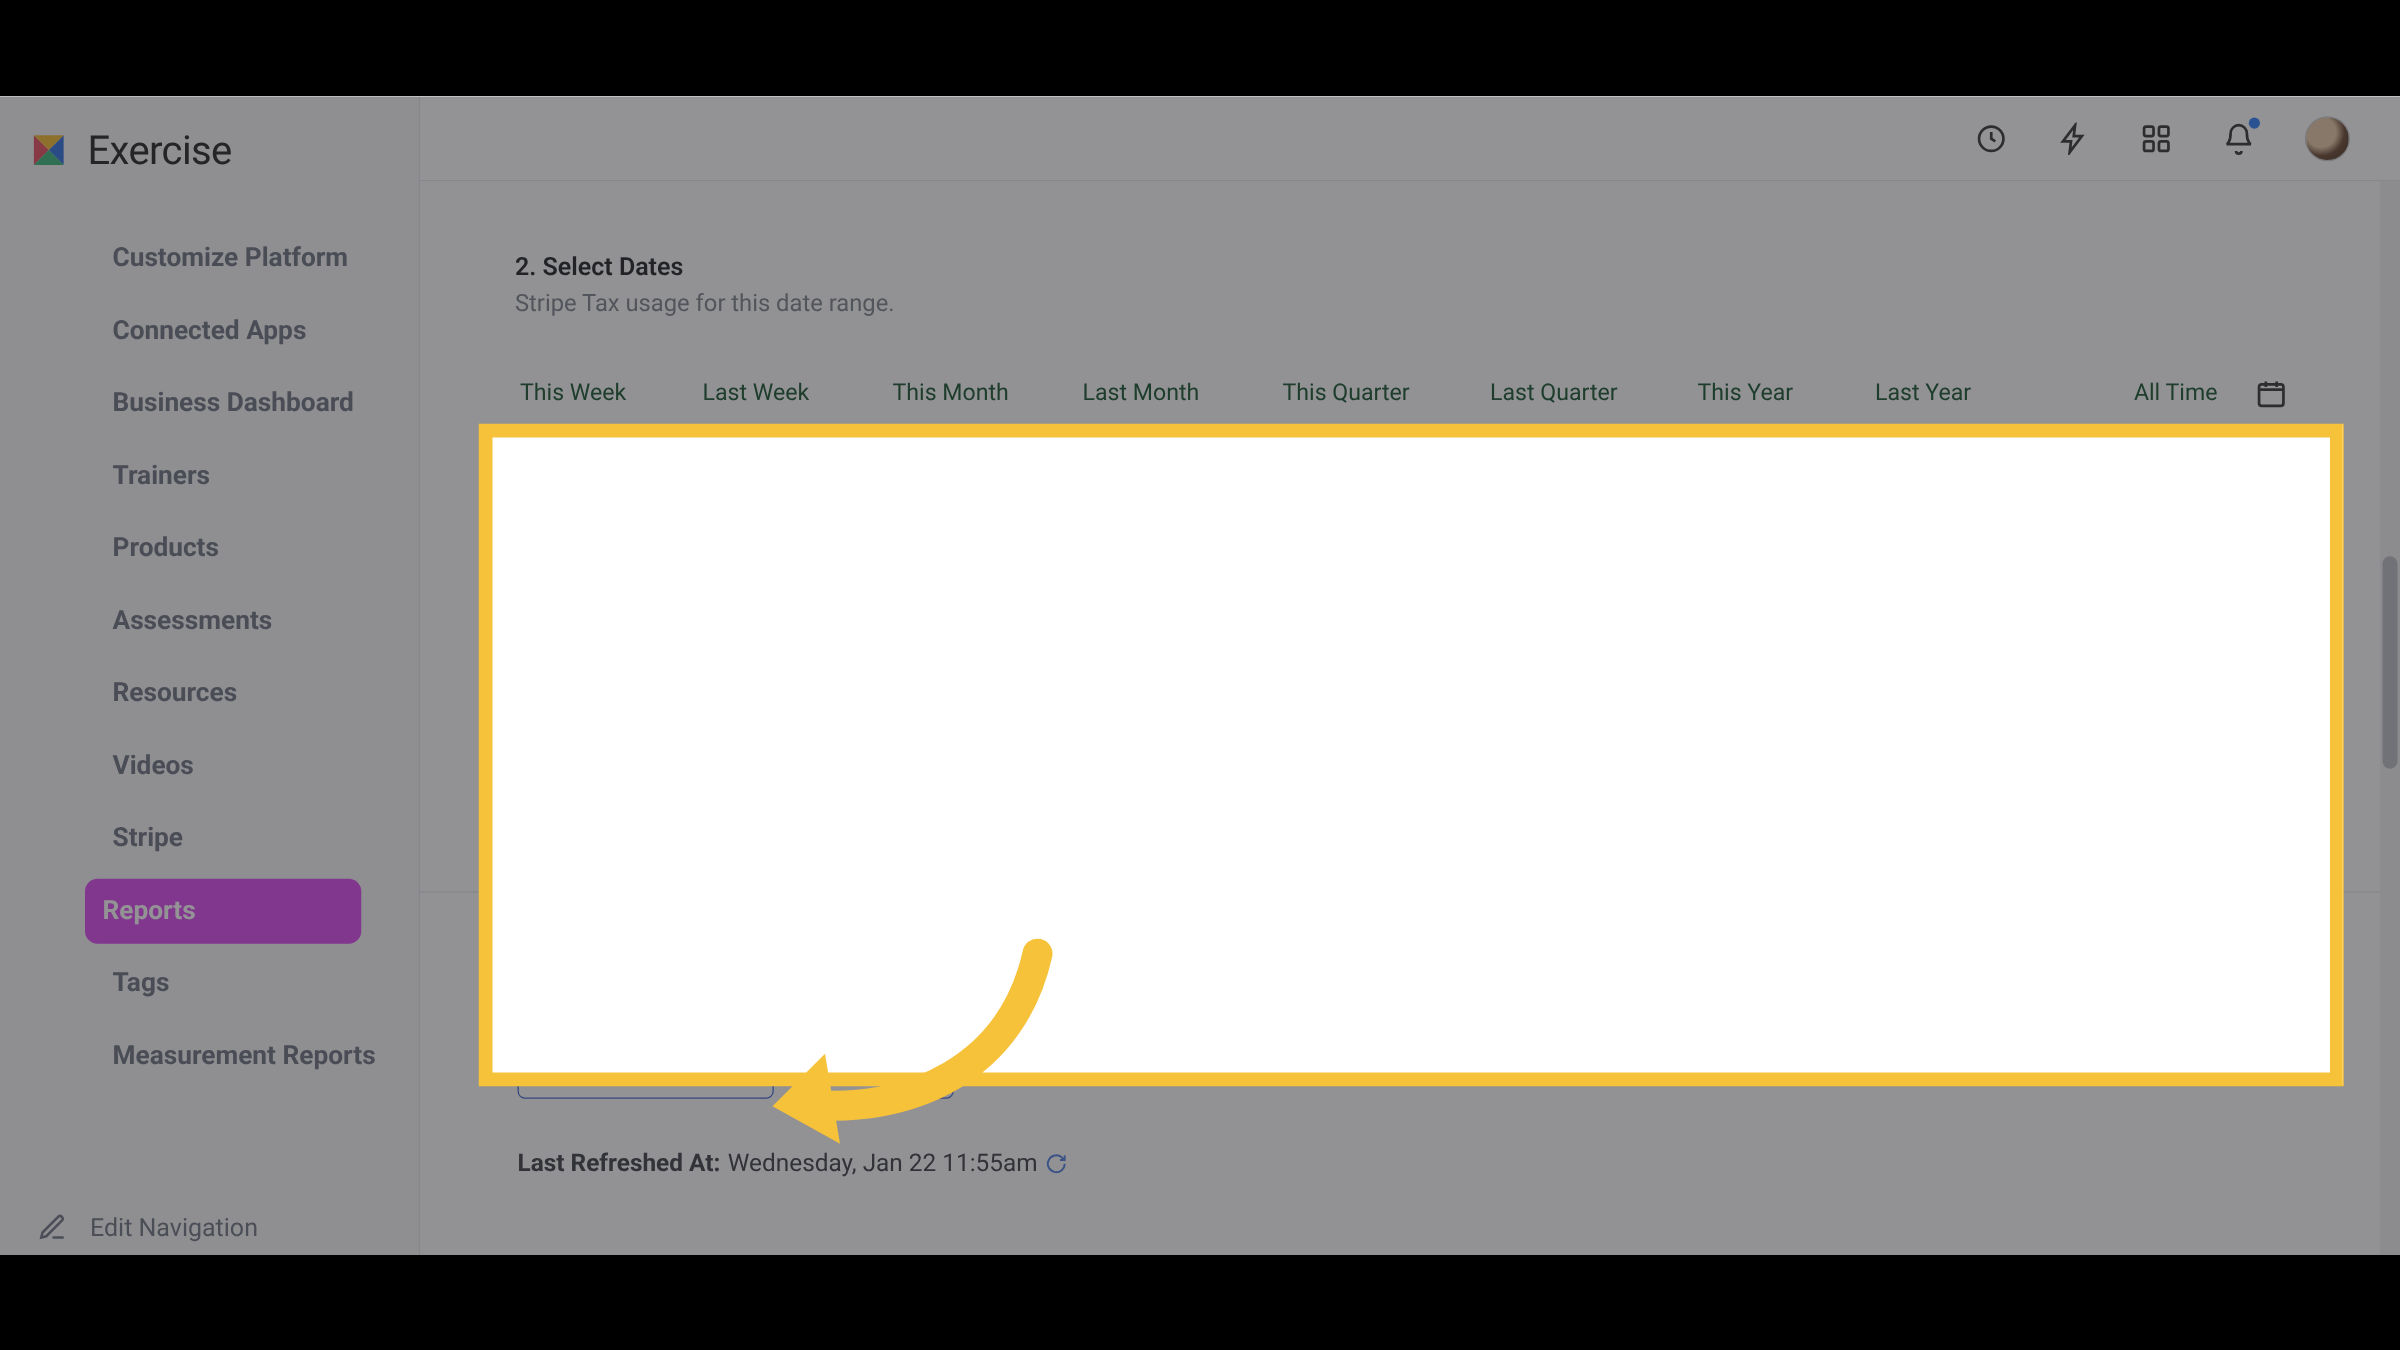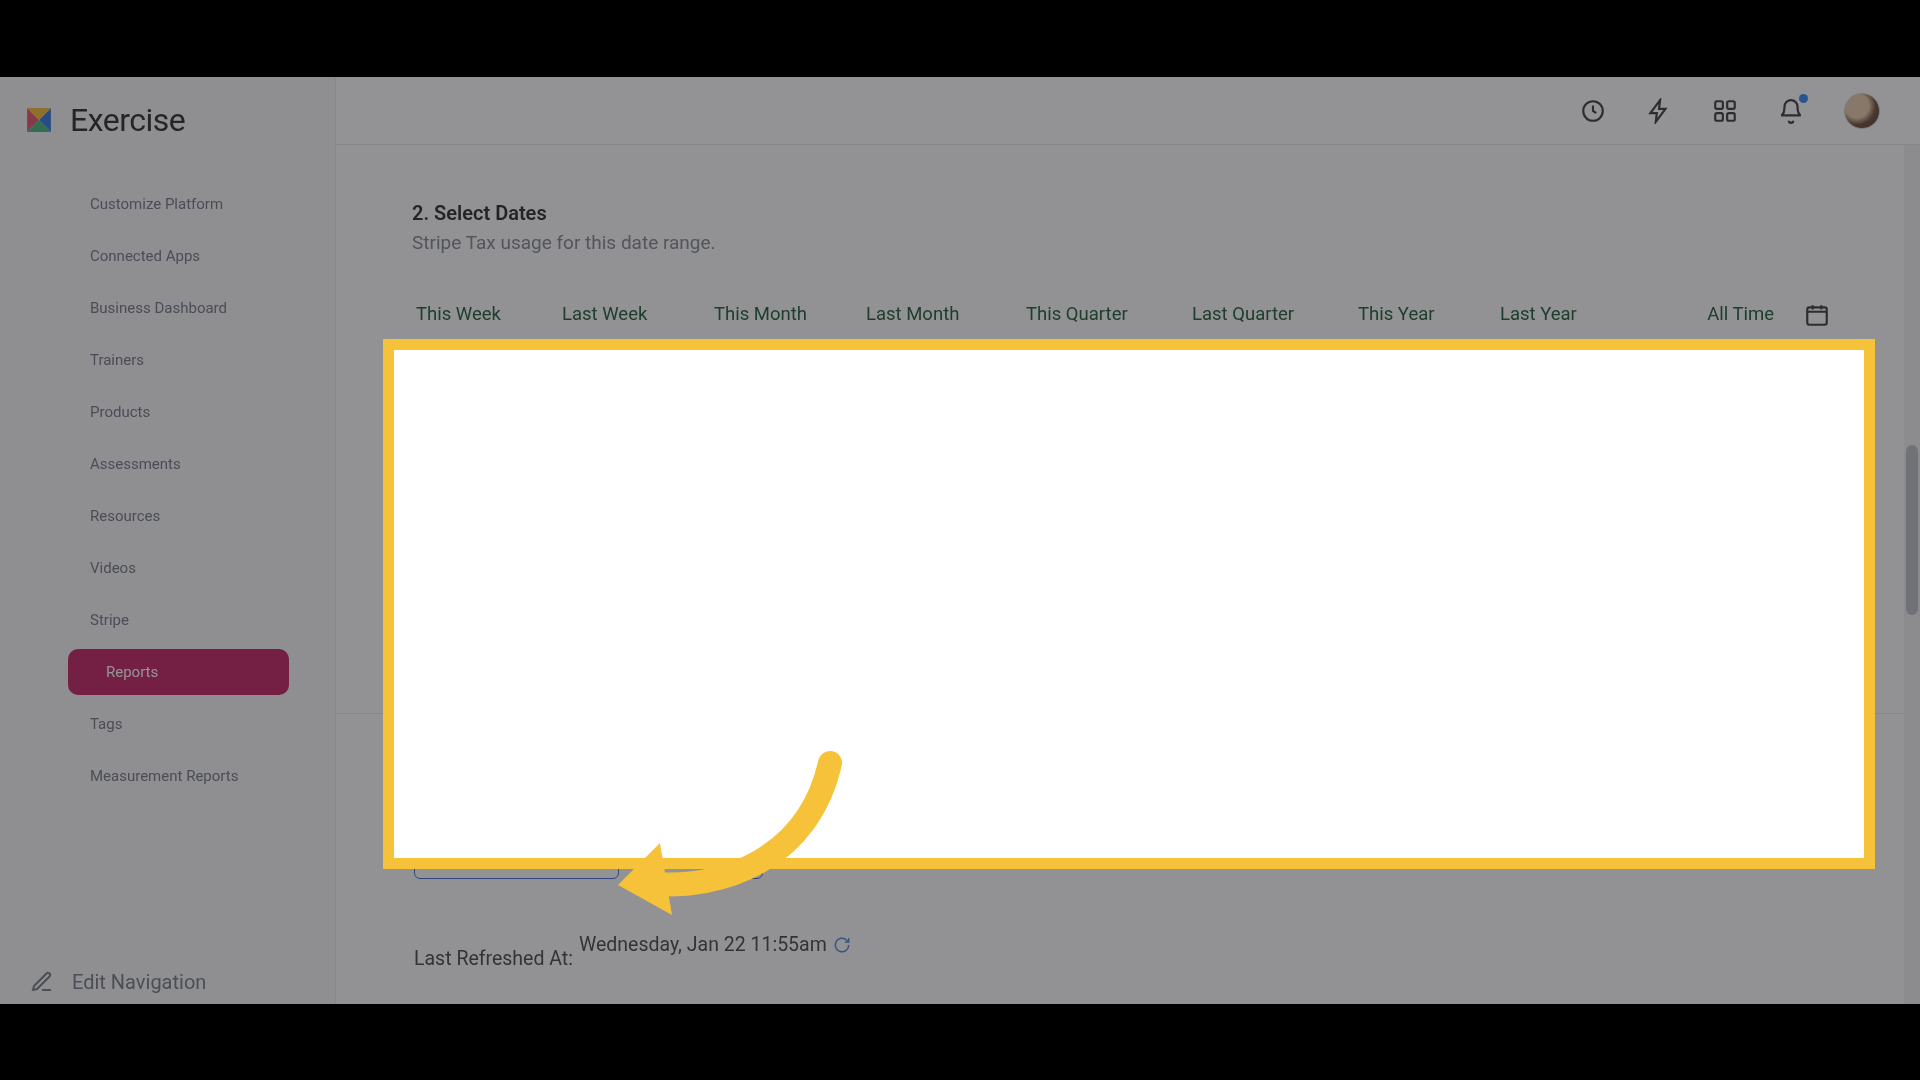--- a/index.html
+++ b/index.html
@@ -9,22 +9,22 @@
   .letterbox.bottom { top:1004px; height:76px; }
   .viewport { position:absolute; left:0; top:77px; width:1920px; height:927px; background:#f6f7f9; }
 
   
   .sidebar { position:absolute; left:0; top:0; width:336px; height:100%; background:#f6f7f9; border-right:1px solid #e4e6ea; }
   .brand { display:flex; align-items:center; gap:14px; padding:24px 22px 8px 22px; }
   .brand-logo { width:34px; height:34px; display:flex; align-items:center; justify-content:center; }
   .brand-logo svg { width:34px; height:34px; }
   .brand-name { font-size:32px; font-weight:400; color:#222; letter-spacing:-0.5px; }
   .nav { padding:28px 0 0 0; }
-  .nav-item { display:block; padding:14px 20px 14px 90px; margin:6px 0 6px 0; font-size:15px; color:#6e7280; cursor:pointer; border-radius:10px; }
-  .nav-item.active { background:#be185d; color:#fff; margin-left:68px; margin-right:46px; padding-left:38px; }
+  .nav-item { display:block; padding:14px 20px 14px 90px; margin:6px 0 6px 0; font-size:21px; color:#6e7280; cursor:pointer; border-radius:10px;font-weight:bold; }
+  .nav-item.active { background:#d946ef; color:#fff; margin-left:68px; margin-right:46px; padding-left:14px; }
   .edit-nav { position:absolute; bottom:10px; left:30px; display:flex; align-items:center; gap:18px; color:#6f7480; font-size:20px; cursor:pointer; }
   .edit-nav svg { width:24px; height:24px; stroke:#6f7480; }
 
   
   .topbar { position:absolute; left:336px; top:0; right:0; height:68px; border-bottom:1px solid #e4e6ea; background:#fff; display:flex; align-items:center; justify-content:flex-end; gap:40px; padding-right:40px; }
   .topbar .ticon { width:26px; height:26px; display:flex; align-items:center; justify-content:center; color:#333; position:relative; cursor:pointer; }
   .topbar .ticon svg { width:26px; height:26px; }
   .topbar .bell-dot { position:absolute; top:-4px; right:-4px; width:9px; height:9px; background:#2d7ef7; border-radius:50%; }
   .avatar { width:36px; height:36px; border-radius:50%; background: radial-gradient(circle at 35% 35%, #e7c9a8 0 38%, #6a4730 60%, #3f2c1f 100%); border:1px solid #ccc; cursor:pointer; }
 
@@ -67,21 +67,21 @@
   .import-link svg { width:18px; height:18px; }
 
   .report-desc { padding:24px 76px 0 78px; font-size:19px; color:#7e828c; line-height:1.5; }
 
   .actions { padding:32px 76px 0 78px; display:flex; gap:18px; }
   .btn { border:1.6px solid #3e63cf; color:#3e63cf; background:#fff; border-radius:6px; font-size:19px; padding:14px 24px; display:inline-flex; align-items:center; gap:10px; cursor:pointer; }
   .btn.secondary { width:126px; }
   .btn svg { width:16px; height:16px; }
 
   .last-refreshed { padding:40px 76px 0 78px; font-size:19.5px; color:#3b3e44; display:flex; align-items:center; gap:6px; }
-  .last-refreshed b { font-weight:400;margin-top:28px; }
+  .last-refreshed b { font-weight:700; }
   .mini-refresh { color:#4f7de0; display:inline-flex; cursor:pointer; }
   .mini-refresh svg { width:18px; height:18px; }
 
   
   .dim { position:absolute; inset:0; background:rgba(40,40,44,0.5); pointer-events:none; }
   .highlight-box { position:absolute; left:384px; top:263px; width:1490px; height:528px; border:10px solid #f6c23a; background:#fff; box-shadow:0 0 0 1px #f6c23a; pointer-events:none; }
 
   
   .annot-arrow { position:absolute; left:600px; top:676px; width:260px; height:170px; pointer-events:none; }
   .annot-arrow svg { width:260px; height:170px; overflow:visible; }

